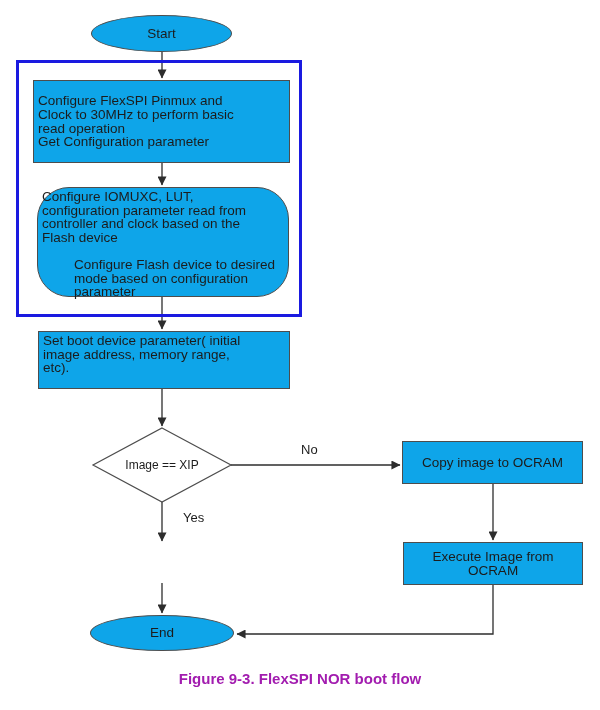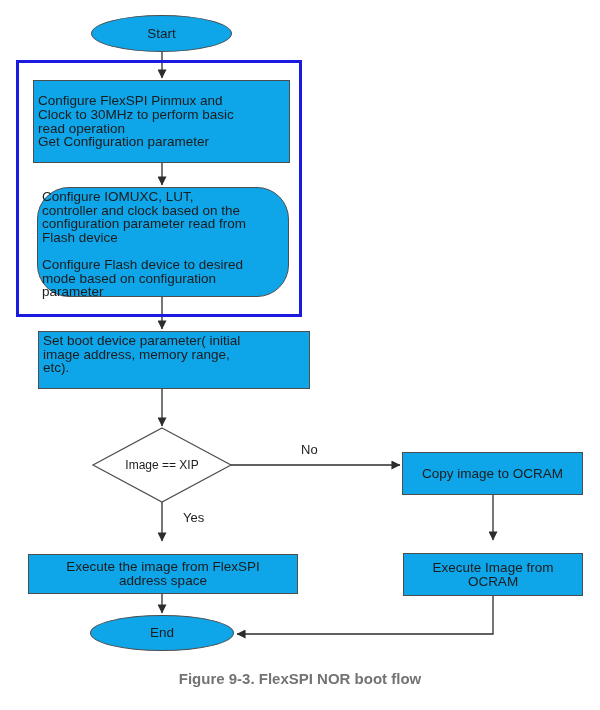--- a/index.html
+++ b/index.html
@@ -18,41 +18,41 @@
   .node{
     position:absolute;z-index:2;background:#0ea5e9;border:1.5px solid var(--node-border);
     box-sizing:border-box;font-size:13.5px;line-height:13.6px;
   }
   .terminator{
     border-radius:50%;display:flex;align-items:center;justify-content:center;
     font-size:13.5px;
   }
   .process{padding:2px 4px;}
   .process .pline{white-space:nowrap;}
-  .para2-gap{margin-top:13.6px;}
+  .para2-gap{margin-top:13.6px;margin-left:32px;}
   .flexv{display:flex;flex-direction:column;justify-content:center;}
-  .centered{display:flex;flex-direction:column;justify-content:center;text-align:center;margin-top:11px;}
+  .centered{display:flex;flex-direction:column;justify-content:center;text-align:center;}
   .highlight-rect{
     position:absolute;z-index:3;border:3px solid var(--highlight-box);
     box-sizing:border-box;pointer-events:none;background:transparent;
   }
   .decision-label{
     position:absolute;z-index:2;text-align:center;font-size:12px;line-height:14px;background:transparent;
   }
   .edge-label{position:absolute;z-index:2;font-size:13px;line-height:13px;}
   .caption{
     position:absolute;z-index:2;left:0;top:670px;width:600px;text-align:center;
-    font-size:15px;font-weight:bold;color:#737373;
+    font-size:15px;font-weight:bold;color:#a21caf;
   }
   
   #n-start{left:91px;top:15px;width:141px;height:37px;}
   #hl{left:16px;top:60px;width:286px;height:257px;}
   #n-box1{left:33px;top:80px;width:257px;height:83px;}
   #n-box2{left:37px;top:187px;width:252px;height:110px;border-radius:32px;}
-  #n-box3{left:38px;top:331px;width:272px;height:58px;}
+  #n-box3{left:38px;top:331px;width:252px;height:58px;}
   #n-decision-label{left:93px;top:458px;width:138px;}
   #n-copy{left:402px;top:441px;width:181px;height:43px;}
   #n-exec-flexspi{left:28px;top:543px;width:270px;height:40px;}
   #n-exec-ocram{left:403px;top:542px;width:180px;height:43px;}
   #n-end{left:90px;top:615px;width:144px;height:36px;}
   #lbl-yes{left:183px;top:511px;}
   #lbl-no{left:301px;top:443px;}
 </style>
 </head>
 <body>
@@ -90,22 +90,22 @@
       <div class="pline">read operation</div>
     </div>
     <div>
       <div class="pline">Get Configuration parameter</div>
     </div>
   </div>
 
   <div id="n-box2" class="node process">
     <div>
       <div class="pline">Configure IOMUXC, LUT,</div>
+      <div class="pline">configuration parameter read from</div>
       <div class="pline">controller and clock based on the</div>
-      <div class="pline">configuration parameter read from</div>
       <div class="pline">Flash device</div>
     </div>
     <div class="para2-gap">
       <div class="pline">Configure Flash device to desired</div>
       <div class="pline">mode based on configuration</div>
       <div class="pline">parameter</div>
     </div>
   </div>
 
   <div id="n-box3" class="node process">
@@ -113,24 +113,20 @@
     <div class="pline">image address, memory range,</div>
     <div class="pline">etc).</div>
   </div>
 
   <div id="n-decision-label" class="decision-label">Image == XIP</div>
 
   <div id="n-copy" class="node centered">
     <span>Copy image to OCRAM</span>
   </div>
 
-  <div id="n-exec-flexspi" class="node centered">
-    <div class="pline">Execute the image from FlexSPI</div>
-    <div class="pline">address space</div>
-  </div>
 
   <div id="n-exec-ocram" class="node centered">
     <div class="pline">Execute Image from</div>
     <div class="pline">OCRAM</div>
   </div>
 
   <div id="n-end" class="node terminator">
     <span>End</span>
   </div>
 

